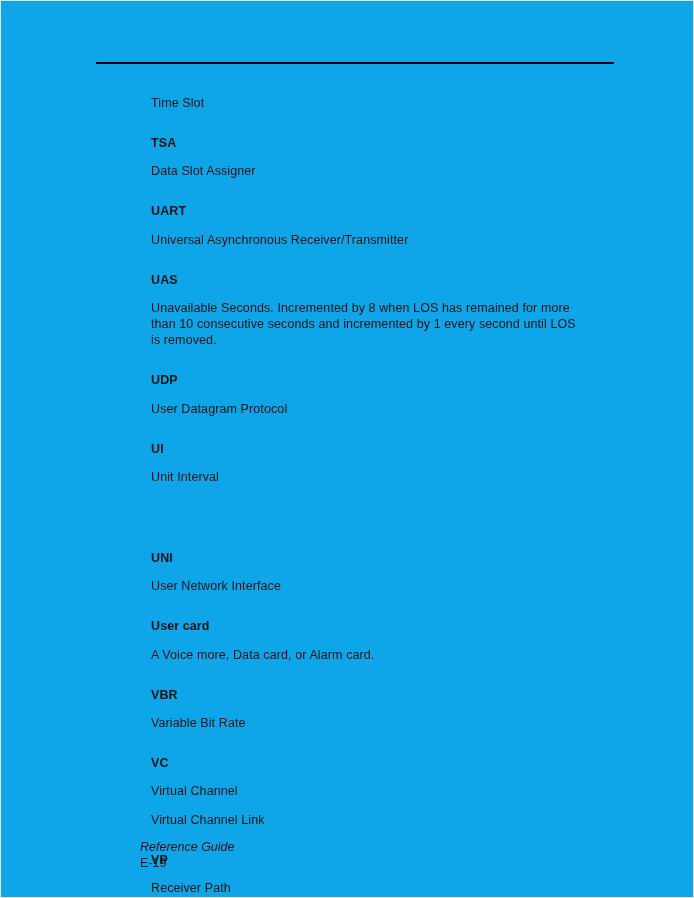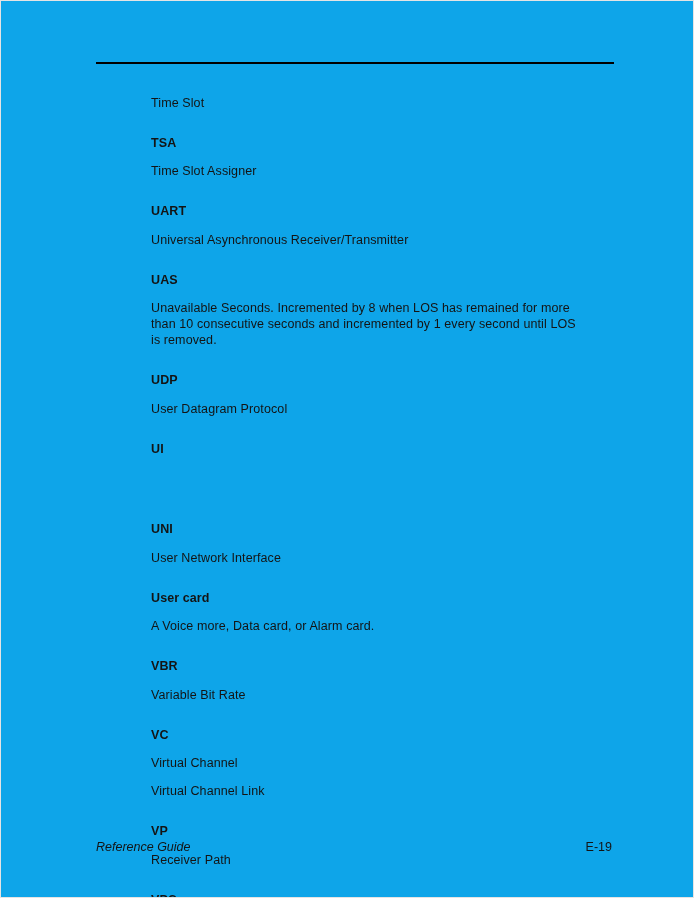--- a/index.html
+++ b/index.html
@@ -51,47 +51,49 @@
   .footer {
     position: absolute;
     left: 95px;
     right: 81px;
     top: 838px;
     display: flex;
     justify-content: space-between;
     align-items: baseline;
     font-size: 12.5px;
     line-height: 16px;
+    flex-direction: column;
   }
   .footer .footer-left {
     font-style: italic;
   }
   .footer .footer-right {
     font-style: normal;
     margin-left: 44px;
   }
 </style>
 </head>
 <body>
 
 <div class="page">
 
   <div class="header-rule"></div>
 
   <div class="glossary">
       <p class="entry definition">Time Slot</p>
       <p class="entry term">TSA</p>
-      <p class="entry definition">Time Slot Assigner</p>
+      <p class="entry definition">Data Slot Assigner</p>
       <p class="entry term">UART</p>
       <p class="entry definition">Universal Asynchronous Receiver/Transmitter</p>
       <p class="entry term">UAS</p>
       <p class="entry definition">Unavailable Seconds. Incremented by 8 when LOS has remained for more than 10 consecutive seconds and incremented by 1 every second until LOS is removed.</p>
       <p class="entry term">UDP</p>
       <p class="entry definition">User Datagram Protocol</p>
       <p class="entry term">UI</p>
+      <p class="entry definition">Unit Interval</p>
       <div class="spacer"></div>
       <p class="entry term">UNI</p>
       <p class="entry definition">User Network Interface</p>
       <p class="entry term">User card</p>
       <p class="entry definition">A Voice more, Data card, or Alarm card.</p>
       <p class="entry term">VBR</p>
       <p class="entry definition">Variable Bit Rate</p>
       <p class="entry term">VC</p>
       <p class="entry definition">Virtual Channel</p>
       <p class="entry definition">Virtual Channel Link</p>

